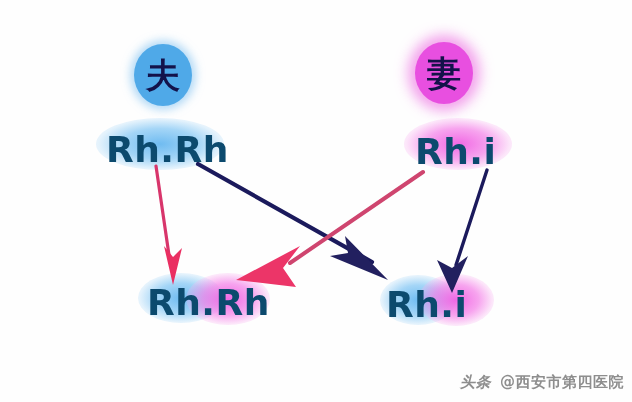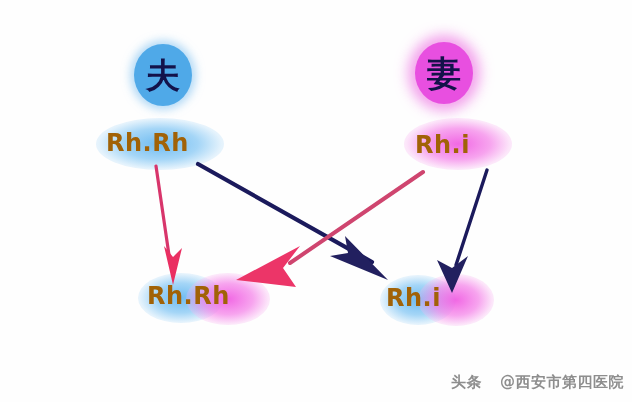--- a/index.html
+++ b/index.html
@@ -43,23 +43,23 @@
   #wife-circle {
     left: 415px;
     top: 42px;
     background: #e84fe0;
     box-shadow: 0 0 13px 7px rgba(236,110,226,0.65);
   }
 
   
   .genotype {
     position: absolute;
-    font-size: 24px;
+    font-size: 36px;
     font-weight: bold;
-    color: #a16207;
+    color: #0c4a6e;
     letter-spacing: 0.5px;
     white-space: nowrap;
     font-family: "DejaVu Sans", sans-serif;
     user-select: none;
     z-index: 6;
   }
   .glow {
     position: absolute;
     border-radius: 50%;
     z-index: 1;
@@ -109,21 +109,21 @@
     bottom: 10px;
     font-size: 15px;
     font-weight: bold;
     color: #8e8e8e;
     letter-spacing: 0.5px;
     white-space: nowrap;
     font-family: "DejaVu Sans", sans-serif;
     user-select: none;
     z-index: 8;
   }
-  #watermark .wm-logo { margin-right: 18px; }
+  #watermark .wm-logo { font-style: italic; margin-right: 9px; }
 </style>
 </head>
 <body>
 
 <div id="stage">
 
   <div class="glow glow-blue" id="glow-father"></div>
   <div class="glow glow-magenta" id="glow-mother"></div>
   <div class="glow glow-blue" id="glow-child1-b"></div>
   <div class="glow glow-magenta" id="glow-child1-m"></div>

